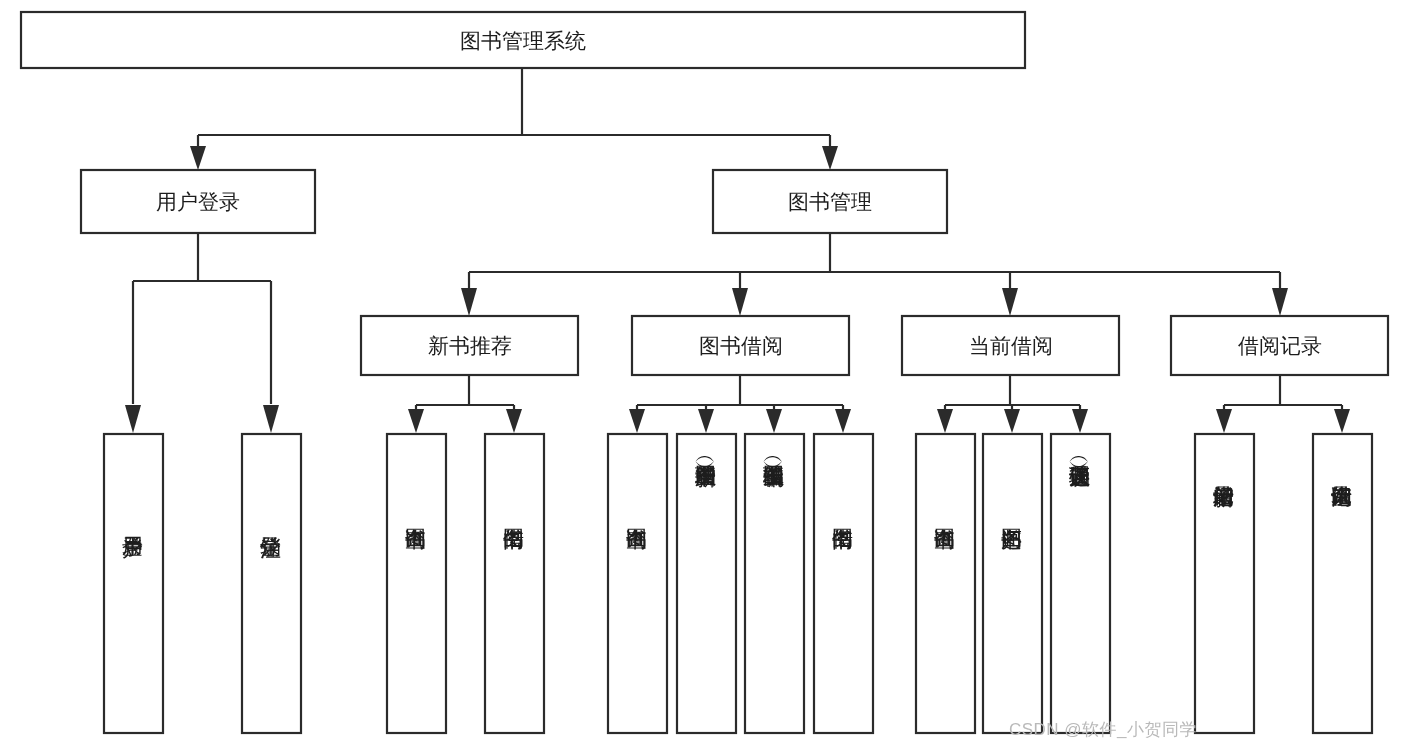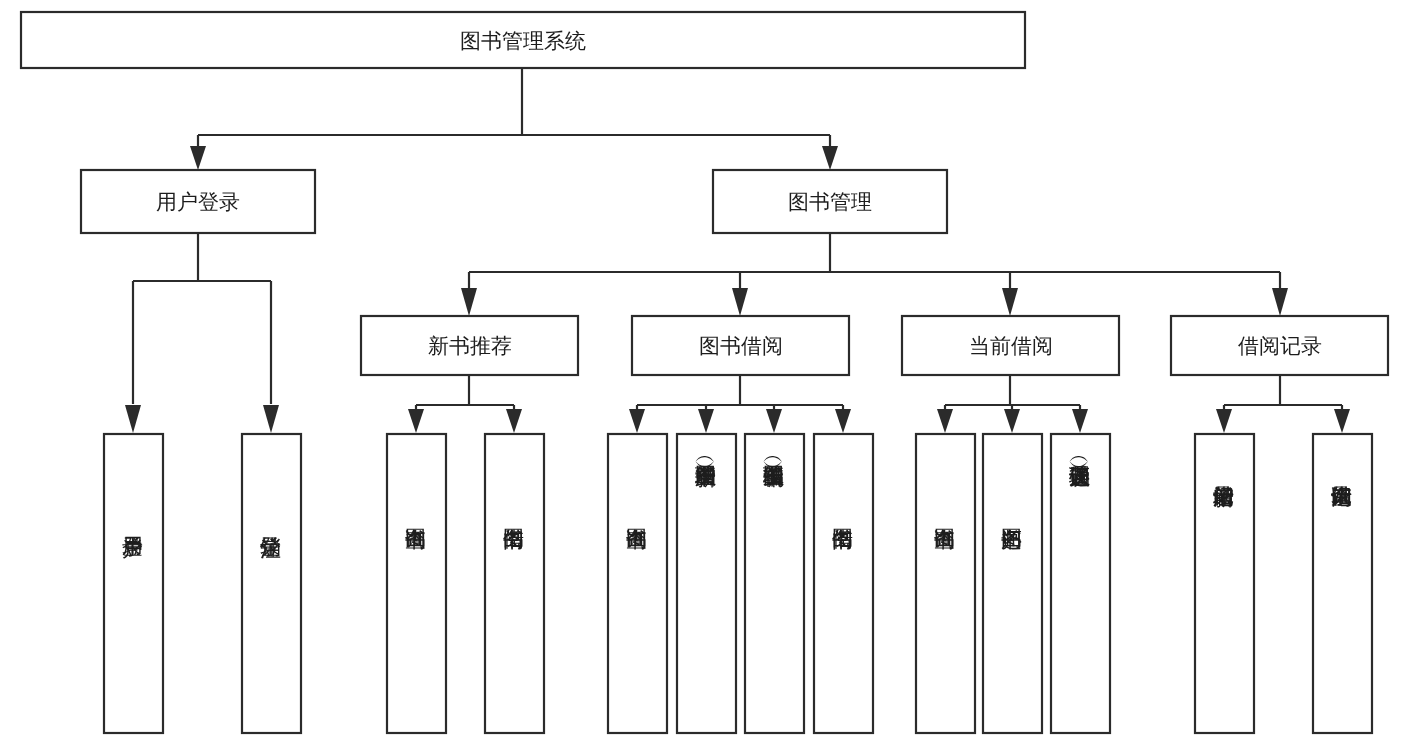--- a/index.html
+++ b/index.html
@@ -231,14 +231,15 @@
       <text class="node-label-vertical" x="1224" y="469" writing-mode="tb" glyph-orientation-vertical="0">新增借阅记录</text>
     </g>
 
     <g>
       <rect class="node-box" x="1313" y="434" width="59" height="299"></rect>
       <text class="node-label-vertical" x="1342" y="469" writing-mode="tb" glyph-orientation-vertical="0">查询借阅记录</text>
     </g>
 
   </svg>
 
+  <div class="watermark">CSDN @软件_小贺同学</div>
 
 </div>
 
 </body></html>

